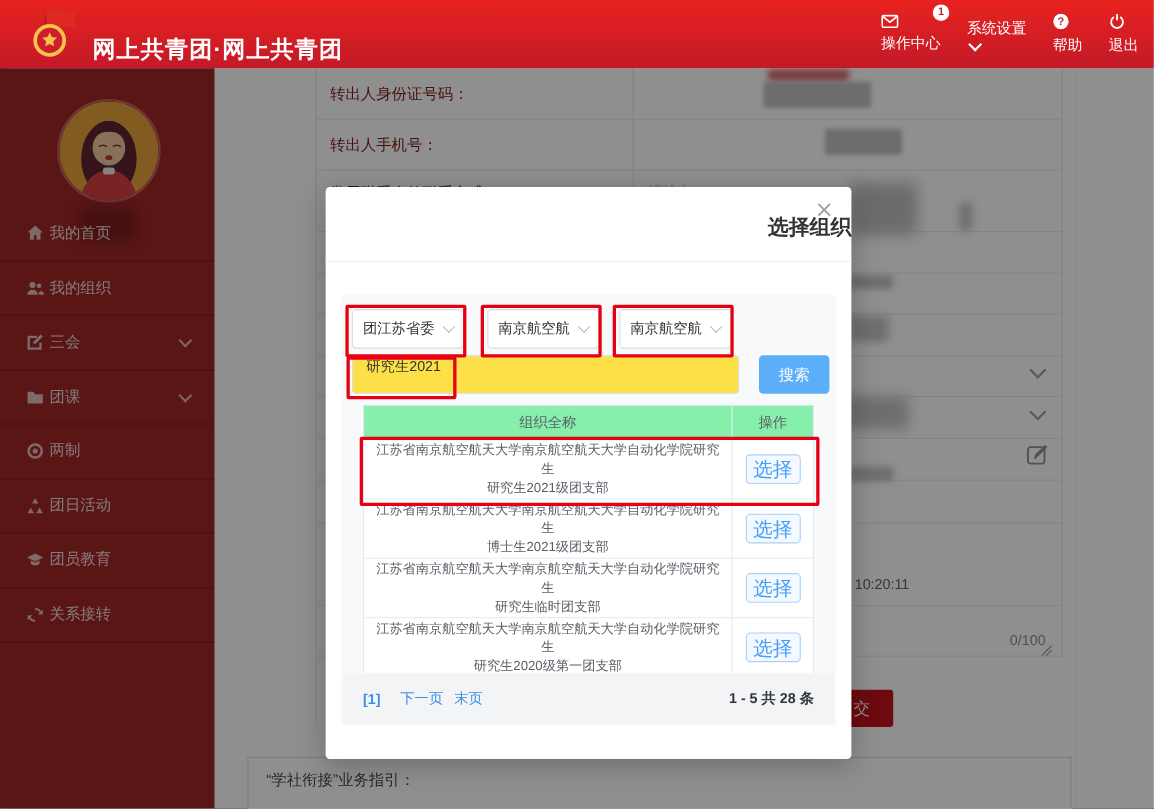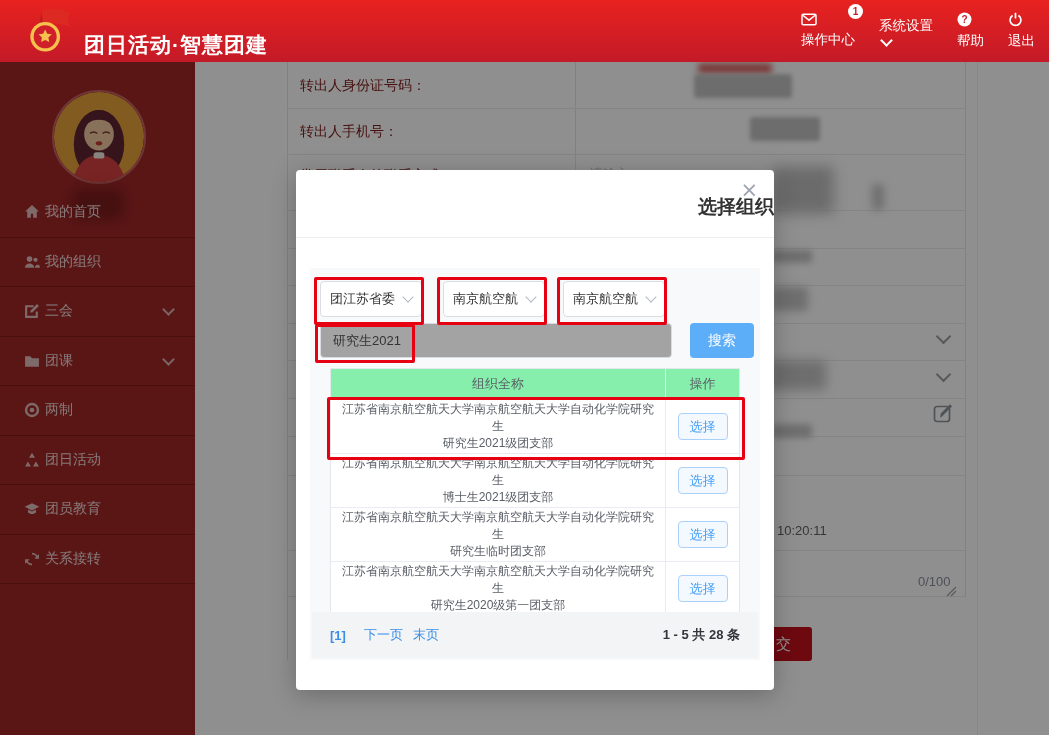--- a/index.html
+++ b/index.html
@@ -55,34 +55,34 @@
   .modal{position:absolute;left:296px;top:170px;width:478px;height:520px;background:#fff;border-radius:4px;
     box-shadow:0 5px 25px rgba(0,0,0,.25);z-index:460;}
   .m-close{position:absolute;right:16px;top:10px;font-size:21px;color:#9ca3af;line-height:1;cursor:pointer;font-family:"DejaVu Sans",sans-serif;}
   .m-title{position:absolute;left:0;top:24px;width:100%;text-align:right;font-size:19px;font-weight:bold;color:#333;}
   .m-divider{position:absolute;left:0;top:67px;width:100%;height:1px;background:#ededed;}
   .m-body{position:absolute;left:14px;top:98px;width:450px;height:392px;background:#f8f9fb;}
   .dd{position:absolute;top:13px;width:102px;height:36px;background:#fff;border:1px solid #d9dce3;border-radius:4px;
     display:flex;align-items:center;padding:0 9px;box-sizing:border-box;font-size:13px;color:#333;cursor:pointer;}
   .dd .dd-txt{flex:1;white-space:nowrap;overflow:hidden;}
   .dd .dd-chev{width:7px;height:7px;border-right:1.6px solid #b4bac4;border-bottom:1.6px solid #b4bac4;transform:rotate(45deg);margin-top:-4px;flex:0 0 7px;}
-  .srch{position:absolute;left:10px;top:55px;width:352px;height:35px;background:#a3a3a3;border:1px solid #d9dce3;border-radius:4px;
-    box-sizing:border-box;display:flex;align-items:center;padding:0 12px;font-size:13px;color:#333;}
+  .srch{position:absolute;left:10px;top:55px;width:352px;height:35px;background:#fde047;border:1px solid #d9dce3;border-radius:4px;
+    box-sizing:border-box;display:flex;padding:0 12px;font-size:13px;color:#333;}
   .srch-btn{position:absolute;left:380px;top:55px;width:64px;height:35px;background:#5daef8;border:none;border-radius:4px;
     color:#fff;font-size:14px;cursor:pointer;}
   .tbl{position:absolute;left:20px;top:100px;width:410px;background:#fff;border:1px solid #e4e7ec;box-sizing:border-box;}
   .tbl-head{display:flex;height:30px;background:#86efac;border-bottom:1px solid #e4e7ec;font-size:13px;color:#5a6066;}
   .th-name{width:335px;display:flex;align-items:center;justify-content:center;border-right:1px solid #e9ecf2;box-sizing:border-box;}
   .th-op{flex:1;display:flex;align-items:center;justify-content:center;}
   .trow{display:flex;height:53px;border-bottom:1px solid #e9ecf2;font-size:12px;color:#5a5e66;}
   .trow:last-child{border-bottom:none;}
   .td-name{width:335px;border-right:1px solid #e9ecf2;box-sizing:border-box;display:flex;flex-direction:column;
     align-items:center;justify-content:center;text-align:center;line-height:17px;padding:0 6px;}
   .td-op{flex:1;display:flex;align-items:center;justify-content:center;}
-  .pick-btn{width:50px;height:27px;background:#f4f9ff;border:1px solid #a9d1fb;border-radius:4px;color:#459ff6;font-size:13px;cursor:pointer;}
+  .pick-btn{width:50px;height:27px;background:#f4f9ff;border:1px solid #a9d1fb;border-radius:4px;color:#459ff6;font-size:18px;cursor:pointer;}
   .pager{position:absolute;left:2px;top:344px;width:446px;height:46px;background:#f3f4f6;display:flex;align-items:center;
     padding:0 18px;box-sizing:border-box;font-size:13px;}
   .pg-cur{color:#3a8ee6;font-weight:bold;}
   .pg-link{color:#3a8ee6;cursor:pointer;}
   .pg-next{margin-left:18px;}
   .pg-last{margin-left:10px;}
   .pg-sum{margin-left:auto;color:#32363c;font-weight:bold;}
 
   
   .anno{position:absolute;border:3px solid #e60012;border-radius:2px;z-index:600;pointer-events:none;}
@@ -137,20 +137,23 @@
     <rect x="2.5" y="4.5" width="15" height="15" rx="2.5" fill="none" stroke="#8e9399" stroke-width="1.7"></rect>
     <path d="M9 14.5l9.2-9.2 2-2-0.1 0.1L18 1.3 8.8 10.5l-0.6 3.4z" fill="#8e9399" transform="translate(0,1)"></path>
   </svg>
   <div class="time-frag">10:20:11</div>
   <div class="counter">0/100</div>
   <svg class="abs" style="left:944px;top:584px;" width="13" height="13" viewBox="0 0 13 13">
     <path d="M3 12L12 3M7 12l5-5" stroke="#9aa0a6" stroke-width="1.2"></path>
   </svg>
   <button class="submit-btn">提交</button>
 
+  <div class="guide-box">
+    <div class="guide-title">“学社衔接”业务指引：</div>
+  </div>
 
   <aside class="sidebar">
     <div class="avatar">
       <svg width="90" height="90" viewBox="0 0 100 100">
         <clipPath id="cp">
             <circle cx="50" cy="50" r="50"></circle>
           </clipPath>
         <g clip-path="url(#cp)">
           <rect width="100" height="100" fill="#e8a23b"></rect>
           <ellipse cx="50" cy="58" rx="28" ry="38" fill="#5f2430"></ellipse>
@@ -231,21 +234,21 @@
   <div class="dim"></div>
 
   <header class="header">
     <svg class="logo" viewBox="0 0 48 48">
       <path d="M16 3c10-3 20-3 30 2-3 4.5-3 9.5 1 15-10-4.5-20-4.5-29-1z" fill="#dc2a22"></path>
       <path d="M16 3l2 16-4 2z" fill="#b71f1c"></path>
       <circle cx="20" cy="30" r="15.5" fill="#f6c14d"></circle>
       <circle cx="20" cy="30" r="12" fill="#cf1f2b"></circle>
       <path d="M20 22.5l2.1 4.3 4.8.7-3.5 3.4.8 4.7-4.2-2.2-4.2 2.2.8-4.7-3.5-3.4 4.8-.7z" fill="#f6c14d"></path>
     </svg>
-    <h1 class="app-title">团日活动·智慧团建</h1>
+    <h1 class="app-title">网上共青团·网上共青团</h1>
     <nav class="hnav">
       <div class="hnav-item">
         <svg width="16" height="13" viewBox="0 0 16 13">
           <rect x="1" y="1.2" width="14" height="10.6" rx="1.2" fill="none" stroke="#fff" stroke-width="1.5"></rect>
           <path d="M1.5 2l6.5 5.2L14.5 2" fill="none" stroke="#fff" stroke-width="1.5"></path>
         </svg>
         <span>操作中心</span>
         <span class="badge">1</span>
       </div>
       <div class="hnav-item">

